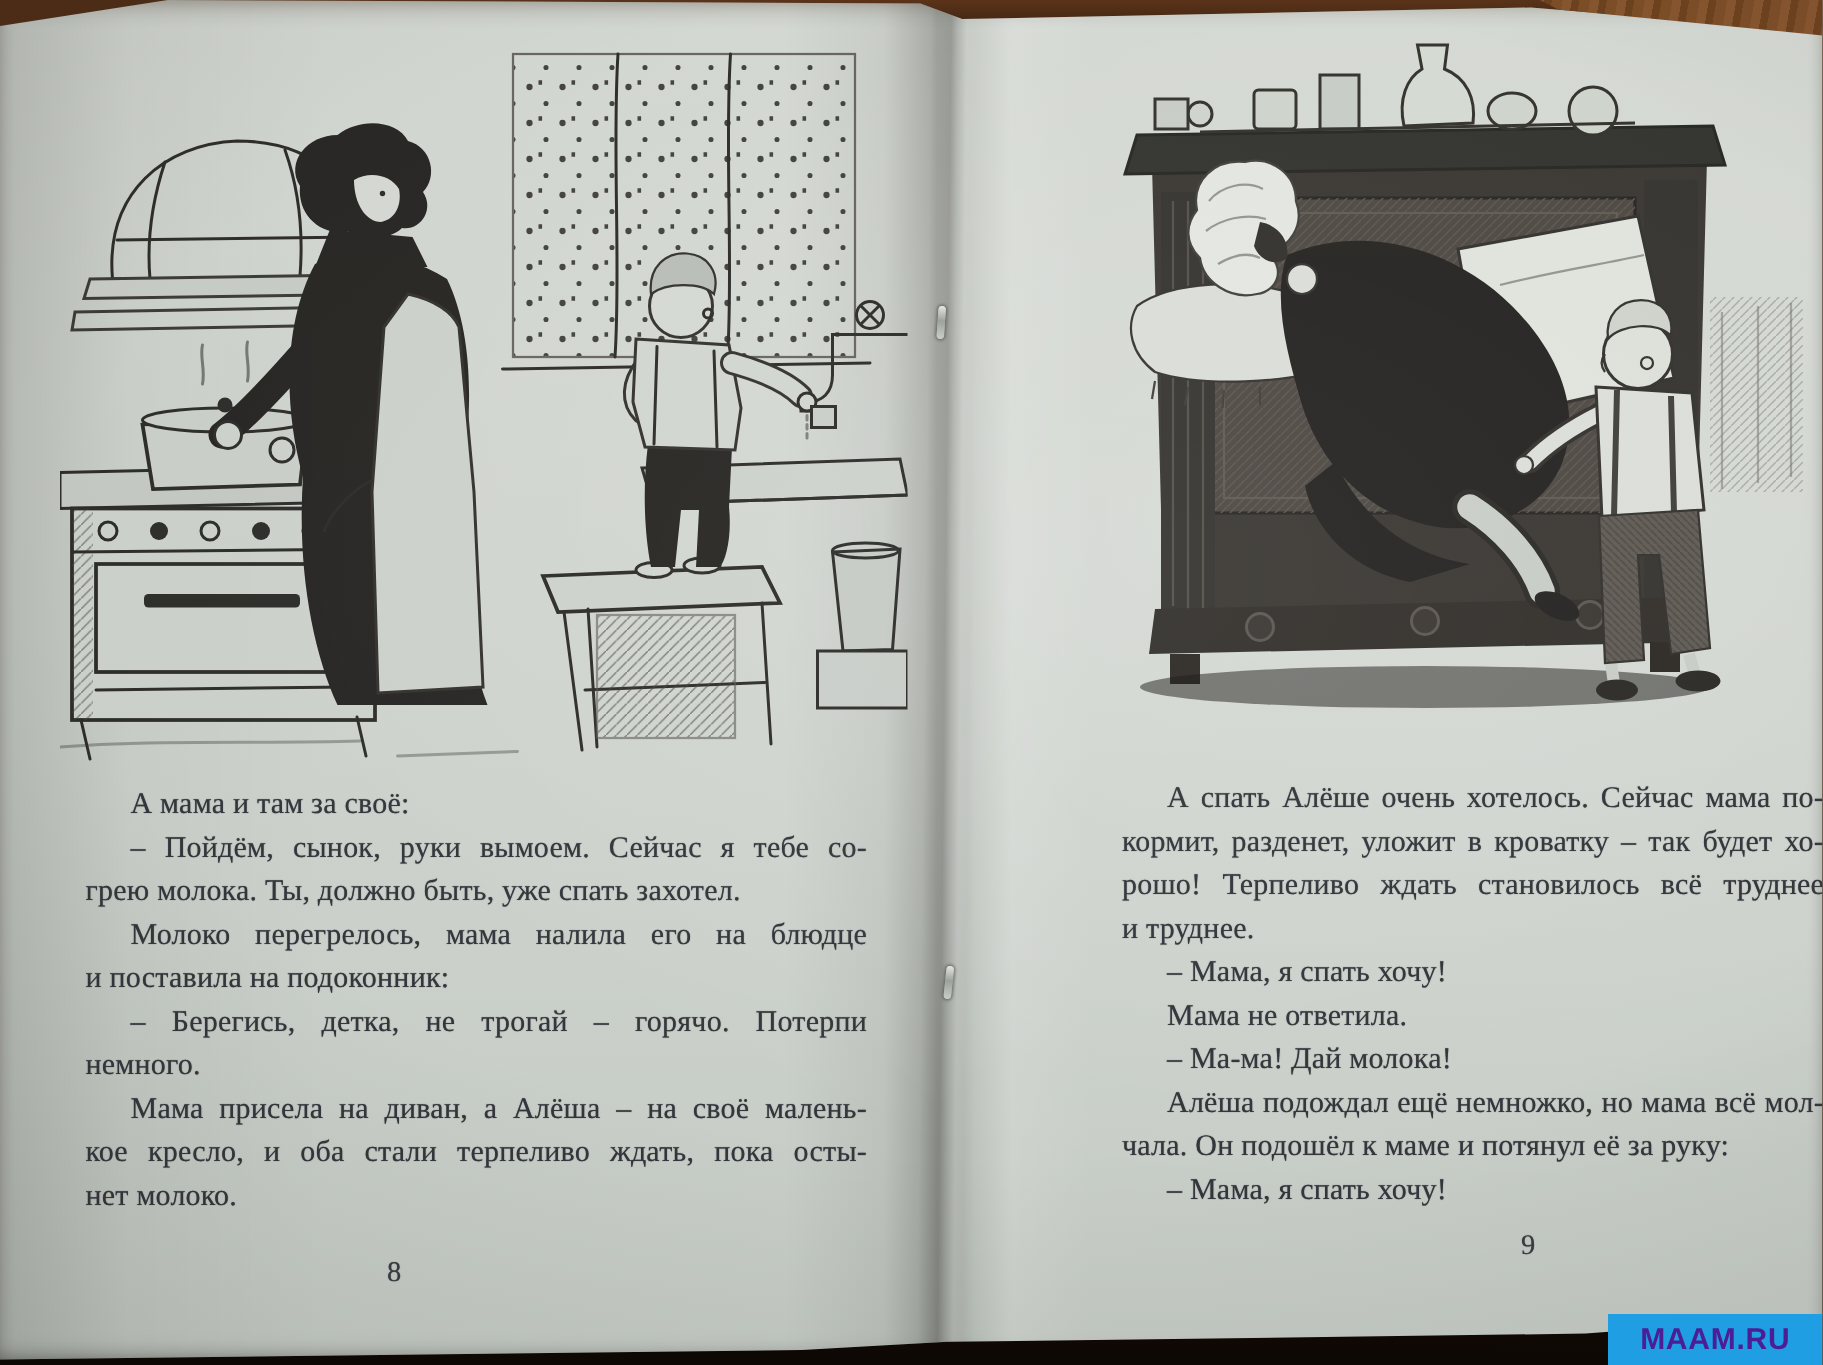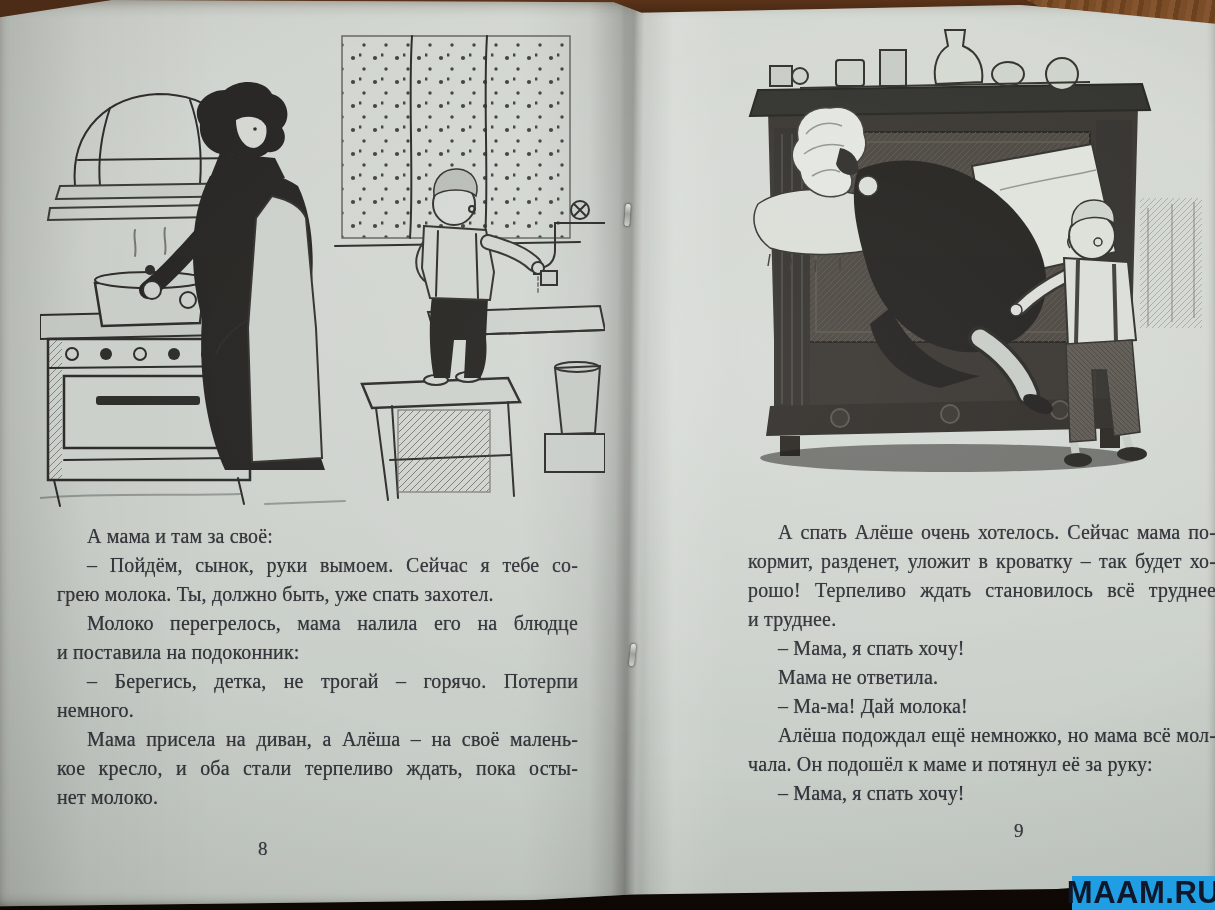--- a/index.html
+++ b/index.html
@@ -55,21 +55,21 @@
     background:repeating-linear-gradient(100deg,#875630 0 6px,#6e421f 6px 11px,#7d4e28 11px 18px);
     clip-path:polygon(84.5% 0,100% 0,100% 2.6%,85.5% 0.7%);
   }
   .vignette{position:absolute;inset:0;pointer-events:none;
     background:radial-gradient(120% 95% at 58% 42%, rgba(255,255,255,0.05), rgba(0,0,0,0) 45%, rgba(25,22,16,0.16) 100%);}
   
   .watermark{
     position:absolute;left:1072px;top:876px;width:143px;height:34px;
     background:#1f9ee4;display:flex;align-items:center;justify-content:center;
     font-family:"Liberation Sans","DejaVu Sans",sans-serif;font-weight:bold;
-    font-size:31px;color:#0f172a;letter-spacing:0.5px;
+    font-size:20px;color:#4c1d95;letter-spacing:0.5px;
   }
   svg .ink{stroke:#232220;fill:none;stroke-width:2;stroke-linecap:round;}
 </style>
 </head>
 <body>
 
 <div class="photo">
 
   <div class="book">
 

